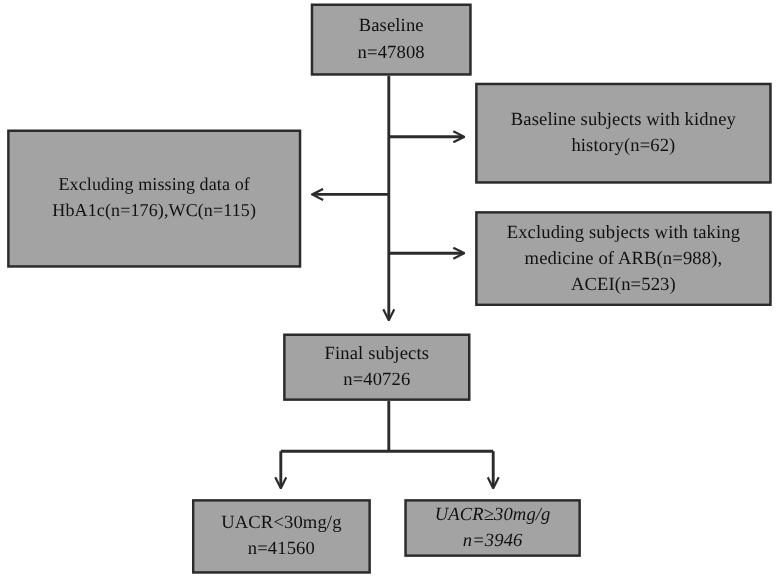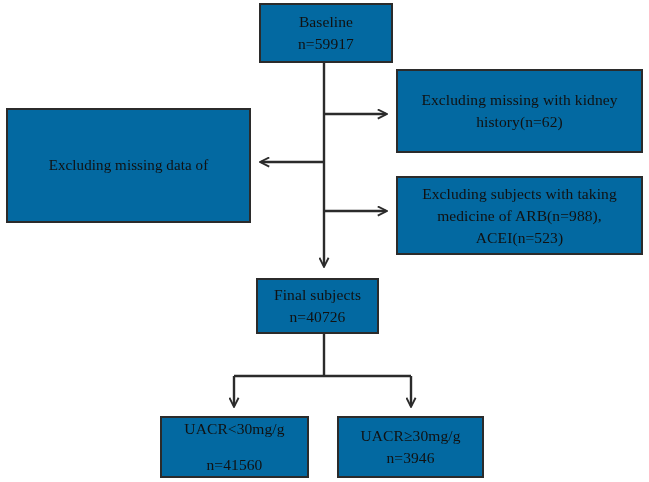--- a/index.html
+++ b/index.html
@@ -22,21 +22,21 @@
     position: absolute;
     left: 0;
     top: 0;
     width: 649px;
     height: 482px;
   }
   .node {
     position: absolute;
     box-sizing: border-box;
     border: 2px solid #2b2b2b;
-    background: #0369a1;
+    background: #a3a3a3;
     display: flex;
     flex-direction: column;
     align-items: center;
     justify-content: center;
     text-align: center;
     color: #111111;
     font-size: 15.5px;
     line-height: 1.42;
     letter-spacing: 0.1px;
     z-index: 2;
@@ -44,23 +44,23 @@
   .node .line {
     display: block;
     white-space: nowrap;
   }
 
   
   #node-baseline   { left: 259px; top: 3px;   width: 134px; height: 60px; }
   #node-exclude-1  { left: 396px; top: 69px;  width: 247px; height: 84px; }
   #node-exclude-2  { left: 396px; top: 176px; width: 247px; height: 79px; }
   #node-missing    { left: 6px;   top: 108px; width: 245px; height: 115px; font-size: 15px; }
-  #node-final      { left: 256px; top: 278px; width: 123px; height: 56px; }
-  #node-uacr-low   { left: 160px; top: 416px; width: 149px; height: 62px; justify-content: space-between; }
-  #node-uacr-high  { left: 337px; top: 416px; width: 147px; height: 62px; }
+  #node-final      { left: 236px; top: 278px; width: 156px; height: 56px; }
+  #node-uacr-low   { left: 160px; top: 416px; width: 149px; height: 62px; }
+  #node-uacr-high  { left: 337px; top: 416px; width: 147px; height: 48px; font-style: italic; }
 </style>
 </head>
 <body>
 
 <div id="flow-root">
 
   <svg id="flow-svg" viewBox="0 0 649 482" xmlns="http://www.w3.org/2000/svg">
     <defs>
       <marker id="arrow-right" viewBox="0 0 12 12" refX="10" refY="6" markerWidth="11" markerHeight="11" orient="auto-start-reverse" markerUnits="userSpaceOnUse">
         <path d="M 1 1 L 11 6 L 1 11" fill="none" stroke="#2b2b2b" stroke-width="2" stroke-linecap="butt" stroke-linejoin="miter"></path>
@@ -85,36 +85,37 @@
       <line x1="234" y1="376" x2="411" y2="376"></line>
 
       <line x1="234" y1="376" x2="234" y2="406" marker-end="url(#arrow-down)"></line>
 
       <line x1="411" y1="376" x2="411" y2="406" marker-end="url(#arrow-down)"></line>
     </g>
   </svg>
 
   <div class="node" id="node-baseline">
     <span class="line">Baseline</span>
-    <span class="line">n=59917</span>
+    <span class="line">n=47808</span>
   </div>
 
   <div class="node" id="node-exclude-1">
-    <span class="line">Excluding missing with kidney</span>
+    <span class="line">Baseline subjects with kidney</span>
     <span class="line">history(n=62)</span>
   </div>
 
   <div class="node" id="node-exclude-2">
     <span class="line">Excluding subjects with taking</span>
     <span class="line">medicine of ARB(n=988),</span>
     <span class="line">ACEI(n=523)</span>
   </div>
 
   <div class="node" id="node-missing">
     <span class="line">Excluding missing data of</span>
+    <span class="line">HbA1c(n=176),WC(n=115)</span>
   </div>
 
   <div class="node" id="node-final">
     <span class="line">Final subjects</span>
     <span class="line">n=40726</span>
   </div>
 
   <div class="node" id="node-uacr-low">
     <span class="line">UACR&lt;30mg/g</span>
     <span class="line">n=41560</span>

